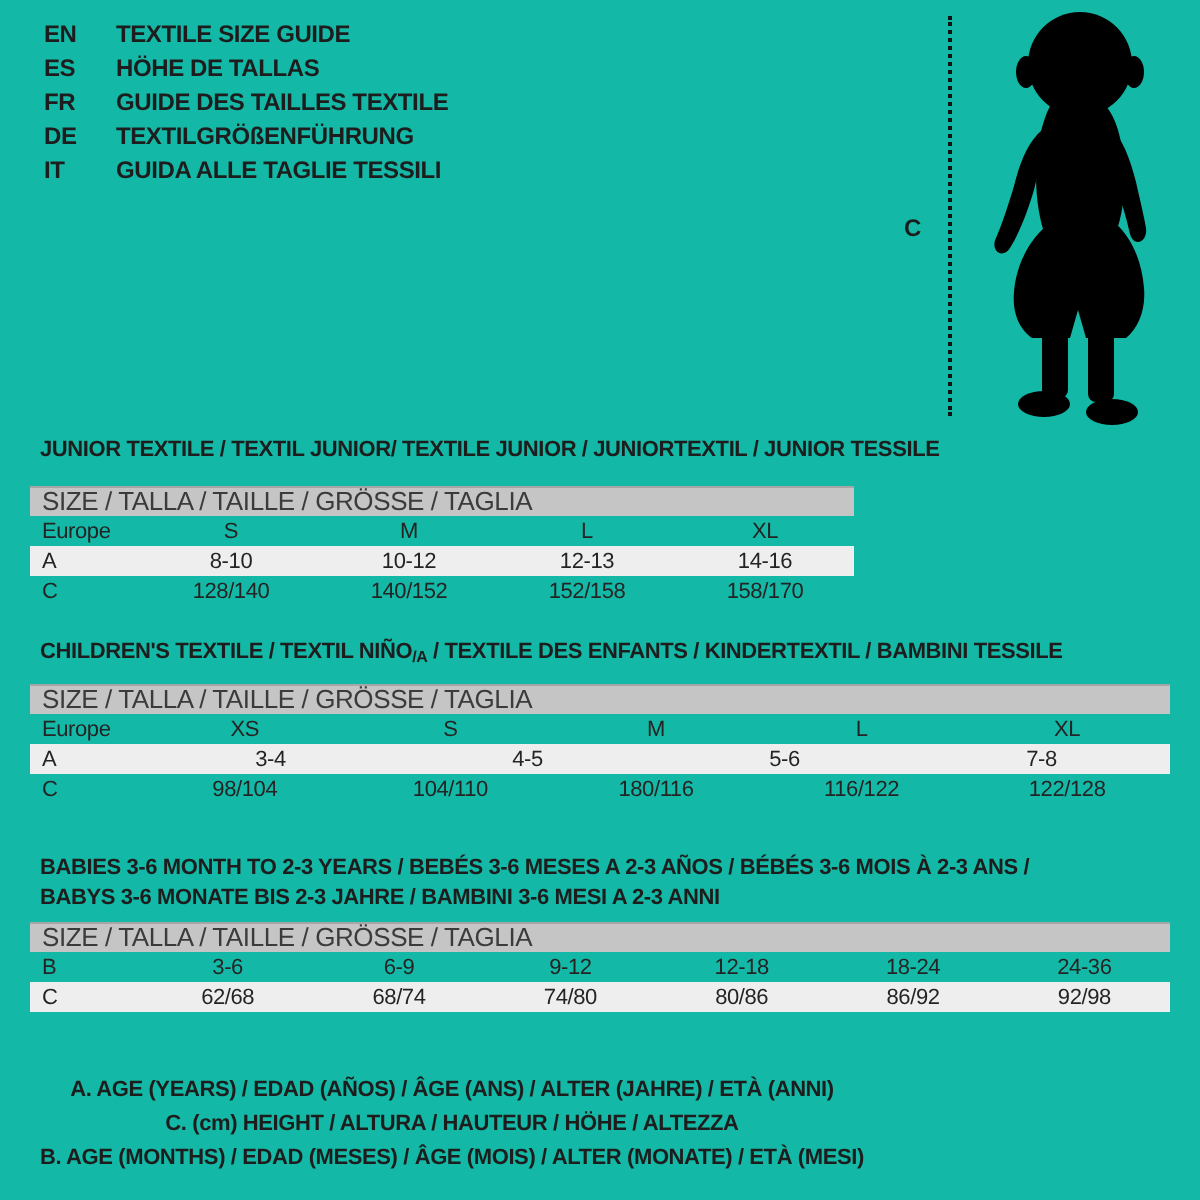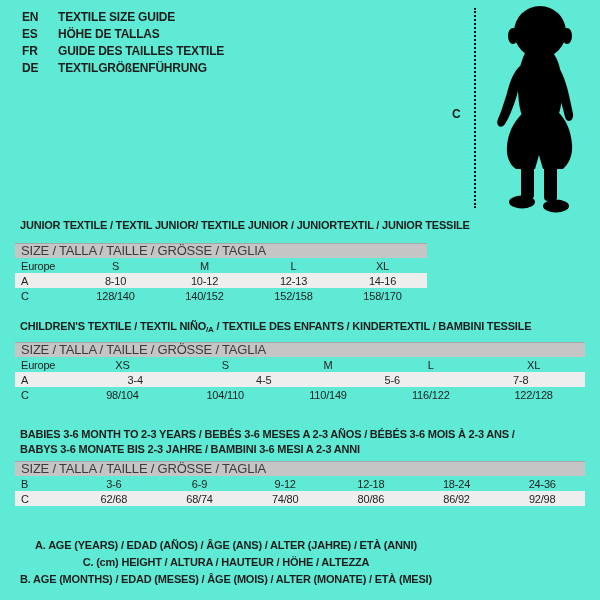--- a/index.html
+++ b/index.html
@@ -1,20 +1,20 @@
 <!DOCTYPE html>
 <html><head>
 <meta charset="utf-8">
 <style>
   html, body { margin: 0; padding: 0; background: #ffffff; }
   #canvas {
     position: relative;
     width: 600px;
     height: 600px;
-    background: #5eead4;
+    background: #14b8a6;
     font-family: "Liberation Sans", "DejaVu Sans", sans-serif;
     color: #1d1d1d;
     overflow: hidden;
   }
 
   
   .lang-list { position: absolute; left: 22px; top: 9px; }
   .lang-row { display: flex; line-height: 17px; font-size: 12px; font-weight: bold; letter-spacing: -0.2px; }
   .lang-row .code { width: 36px; }
 
@@ -77,20 +77,24 @@
       <span class="code">ES</span>
       <span class="lbl">HÖHE DE TALLAS</span>
     </div>
     <div class="lang-row">
       <span class="code">FR</span>
       <span class="lbl">GUIDE DES TAILLES TEXTILE</span>
     </div>
     <div class="lang-row">
       <span class="code">DE</span>
       <span class="lbl">TEXTILGRÖßENFÜHRUNG</span>
+    </div>
+    <div class="lang-row">
+      <span class="code">IT</span>
+      <span class="lbl">GUIDA ALLE TAGLIE TESSILI</span>
     </div>
   </div>
 
   <div class="measure-line"></div>
   <div class="fig-label">C</div>
   <svg class="silhouette" width="112" height="208" viewBox="0 0 112 208" aria-hidden="true">
     <g fill="#000000">
       <ellipse cx="57" cy="27" rx="26" ry="26"></ellipse>
       <ellipse cx="30" cy="31" rx="5" ry="8"></ellipse>
       <ellipse cx="84" cy="31" rx="5" ry="8"></ellipse>
@@ -151,21 +155,21 @@
         <span class="lbl">A</span>
         <span class="val">3-4</span>
         <span class="val">4-5</span>
         <span class="val">5-6</span>
         <span class="val">7-8</span>
       </div>
       <div class="trow">
         <span class="lbl">C</span>
         <span class="val">98/104</span>
         <span class="val">104/110</span>
-        <span class="val">110/149</span>
+        <span class="val">180/116</span>
         <span class="val">116/122</span>
         <span class="val">122/128</span>
       </div>
     </div>
   </div>
 
   <div id="h-babies" class="sec-heading">
     <div>BABIES 3-6 MONTH TO 2-3 YEARS / BEBÉS 3-6 MESES A 2-3 AÑOS / BÉBÉS 3-6 MOIS À 2-3 ANS /</div>
     <div>BABYS 3-6 MONATE BIS 2-3 JAHRE / BAMBINI 3-6 MESI A 2-3 ANNI</div>
   </div>

